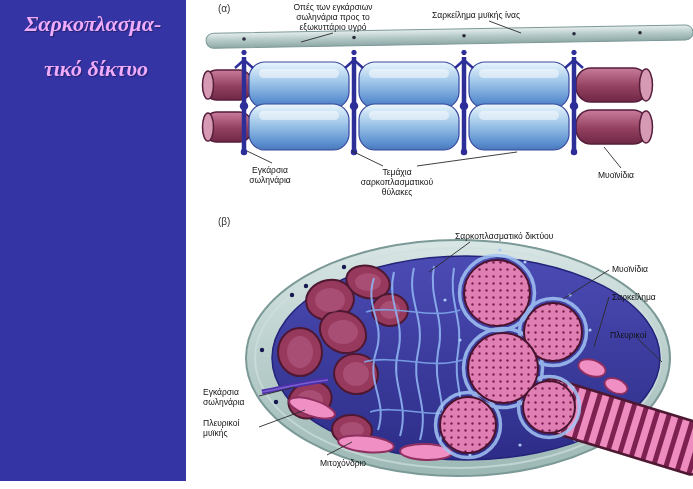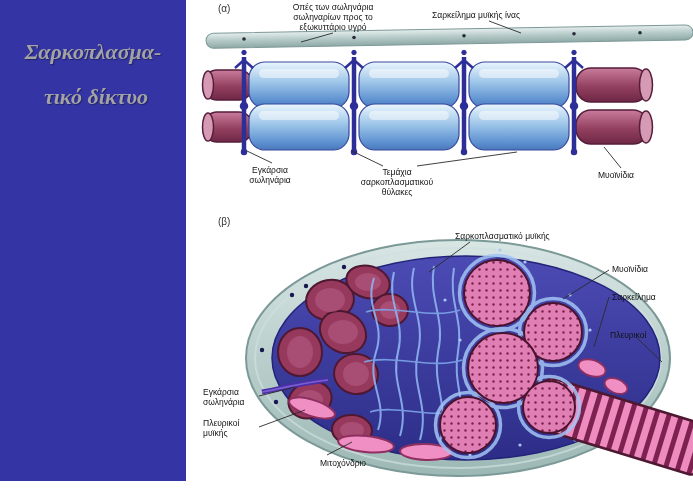--- a/index.html
+++ b/index.html
@@ -234,35 +234,35 @@
       <line x1="609" y1="270" x2="563" y2="299"></line>
       <line x1="609" y1="297" x2="594" y2="347"></line>
       <line x1="637" y1="338" x2="662" y2="362"></line>
       <line x1="259" y1="396" x2="295" y2="387"></line>
       <line x1="259" y1="427" x2="305" y2="410"></line>
       <line x1="327" y1="455" x2="352" y2="442"></line>
     </g>
   </svg>
 
   <div class="sidebar" style="background: rgb(52, 52, 164);">
-    <div class="sidebar-title" style="color: #a3a3a3; margin-top: 28px;">
+    <div class="sidebar-title" style="color: #f0abfc;">
       <div class="line">Σαρκοπλασμα-</div>
       <div class="line line2">τικό δίκτυο</div>
     </div>
   </div>
 
   <div class="figtag" style="left:218px;top:3px;">(α)</div>
-  <div class="lbl c" style="left:283px;top:2px;width:100px;">Οπές των σωληνάρια σωληναρίων προς το εξωκυττάριο υγρό</div>
+  <div class="lbl c" style="left:283px;top:2px;width:100px;">Οπές των εγκάρσιων σωληνάρια προς το εξωκυττάριο υγρό</div>
   <div class="lbl nw" style="left:432px;top:10px;">Σαρκείλημα μυϊκής ίνας</div>
   <div class="lbl c" style="left:240px;top:165px;width:60px;">Εγκάρσια σωληνάρια</div>
   <div class="lbl c" style="left:352px;top:167px;width:90px;">Τεμάχια σαρκοπλασματικού θύλακες</div>
   <div class="lbl nw" style="left:598px;top:170px;">Μυοϊνίδια</div>
 
   <div class="figtag" style="left:218px;top:216px;">(β)</div>
-  <div class="lbl nw" style="left:455px;top:231px;">Σαρκοπλασματικό μυϊκής</div>
+  <div class="lbl nw" style="left:455px;top:231px;">Σαρκοπλασματικό δικτύου</div>
   <div class="lbl nw" style="left:612px;top:264px;">Μυοϊνίδια</div>
   <div class="lbl nw" style="left:612px;top:292px;">Σαρκείλημα</div>
   <div class="lbl nw" style="left:610px;top:330px;">Πλευρικοί</div>
   <div class="lbl" style="left:203px;top:387px;width:56px;">Εγκάρσια σωληνάρια</div>
   <div class="lbl" style="left:203px;top:418px;width:56px;">Πλευρικοί μυϊκής</div>
   <div class="lbl nw" style="left:296px;top:458px;margin-left:24px;">Μιτοχόνδριο</div>
 
 </div>
 
 </body></html>

